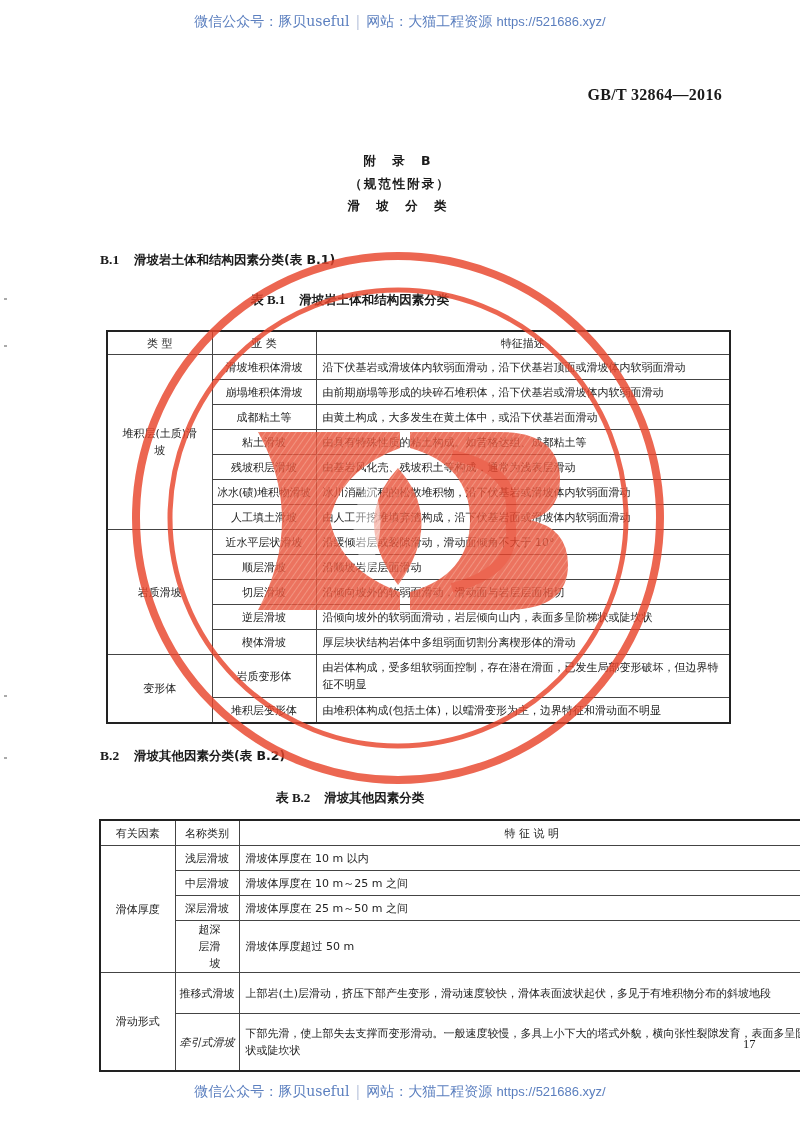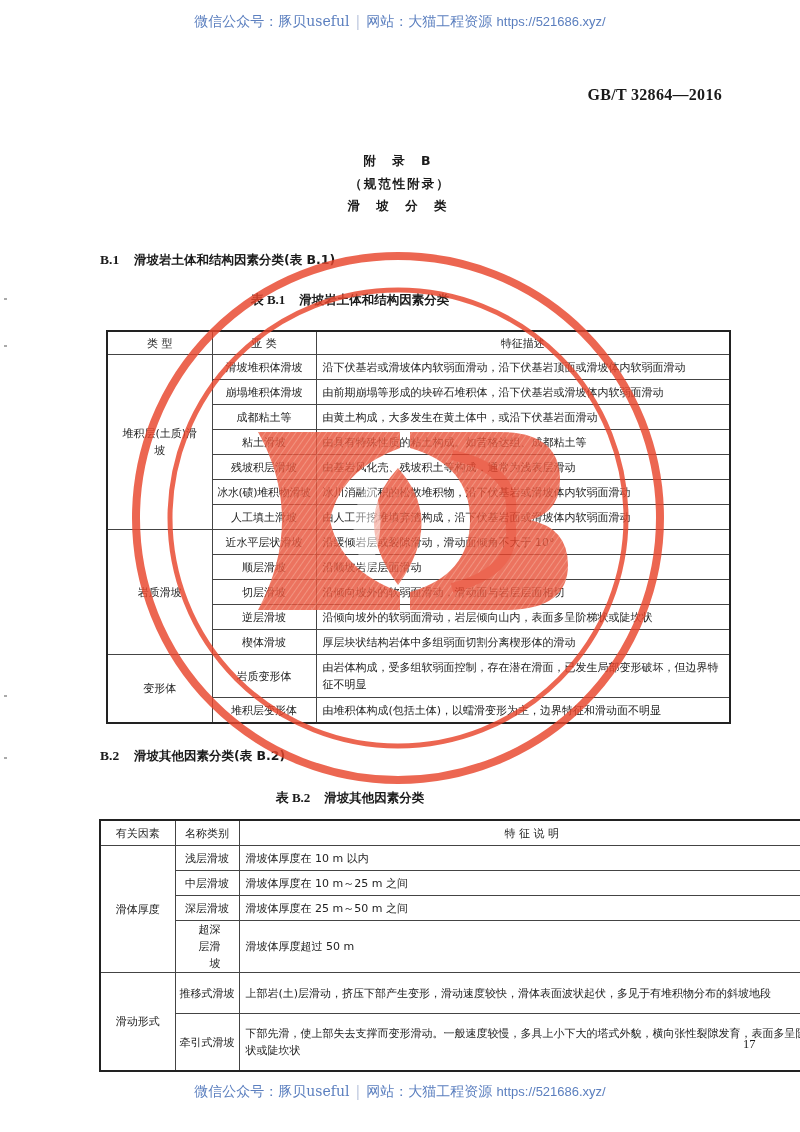--- a/index.html
+++ b/index.html
@@ -217,21 +217,21 @@
     <tr>
       <td class="c" style="padding:0 18px;text-align:right;">超深层滑坡</td>
       <td class="l">滑坡体厚度超过 50 m</td>
     </tr>
     <tr>
       <td class="c" rowspan="2">滑动形式</td>
       <td class="c two" style="padding:0 2px;">推移式滑坡</td>
       <td class="l two">上部岩(土)层滑动，挤压下部产生变形，滑动速度较快，滑体表面波状起伏，多见于有堆积物分布的斜坡地段</td>
     </tr>
     <tr>
-      <td class="c two" style="padding:8px 2px;">牵引式滑坡</td>
+      <td class="c two" style="padding:8px 2px;font-style:italic;">牵引式滑坡</td>
       <td class="l two">下部先滑，使上部失去支撑而变形滑动。一般速度较慢，多具上小下大的塔式外貌，横向张性裂隙发育，表面多呈阶梯状或陡坎状</td>
     </tr>
   </tbody>
 </table>
 
 <div class="page-num">17</div>
 
 <div class="watermark" id="wm-bottom">
   <span>微信公众号：豚贝useful</span><span class="sep">|</span><span>网站：大猫工程资源</span>
   <span class="mono">https://521686.xyz/</span>

